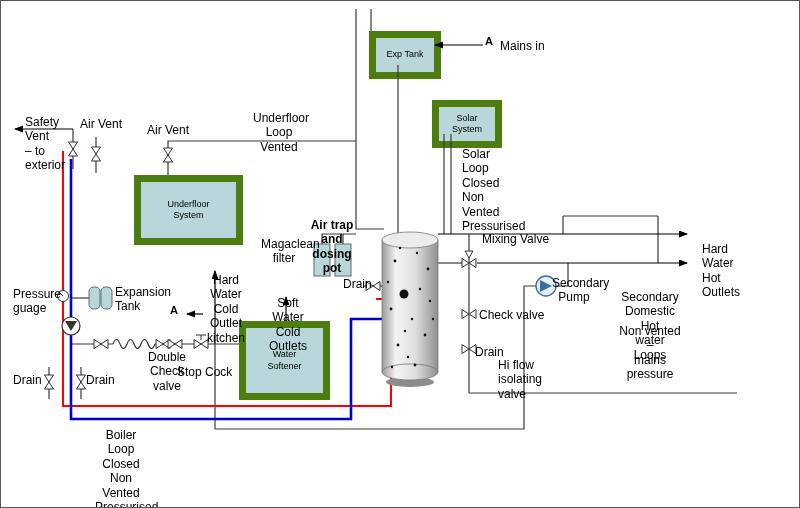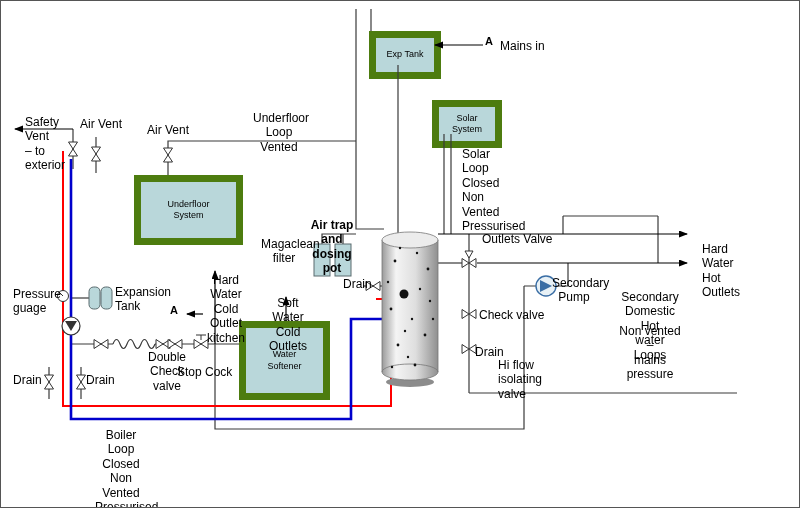--- a/index.html
+++ b/index.html
@@ -172,21 +172,21 @@
   <div class="lbl bold-a" style="left:484px;top:34px;">A</div>
   <div class="lbl" style="left:499px;top:38px;">Mains in</div>
   <div class="lbl" style="left:461px;top:146px;width:56px;">Solar Loop
 Closed Non
 Vented
 Pressurised</div>
   <div class="lbl ctr" style="left:303px;top:217px;width:56px;font-weight:bold;">Air trap and
 dosing pot</div>
   <div class="lbl ctr" style="left:260px;top:236px;width:46px;">Magaclean
 filter</div>
-  <div class="lbl" style="left:481px;top:231px;">Outlets Valve</div>
+  <div class="lbl" style="left:481px;top:231px;">Mixing Valve</div>
   <div class="lbl" style="left:701px;top:241px;width:52px;">Hard Water
 Hot Outlets</div>
   <div class="lbl" style="left:342px;top:276px;">Drain</div>
   <div class="lbl" style="left:12px;top:286px;width:38px;">Pressure
 guage</div>
   <div class="lbl" style="left:114px;top:284px;width:44px;">Expansion
 Tank</div>
   <div class="lbl ctr" style="left:199px;top:272px;width:52px;">Hard Water
 Cold Outlet
 kitchen</div>

